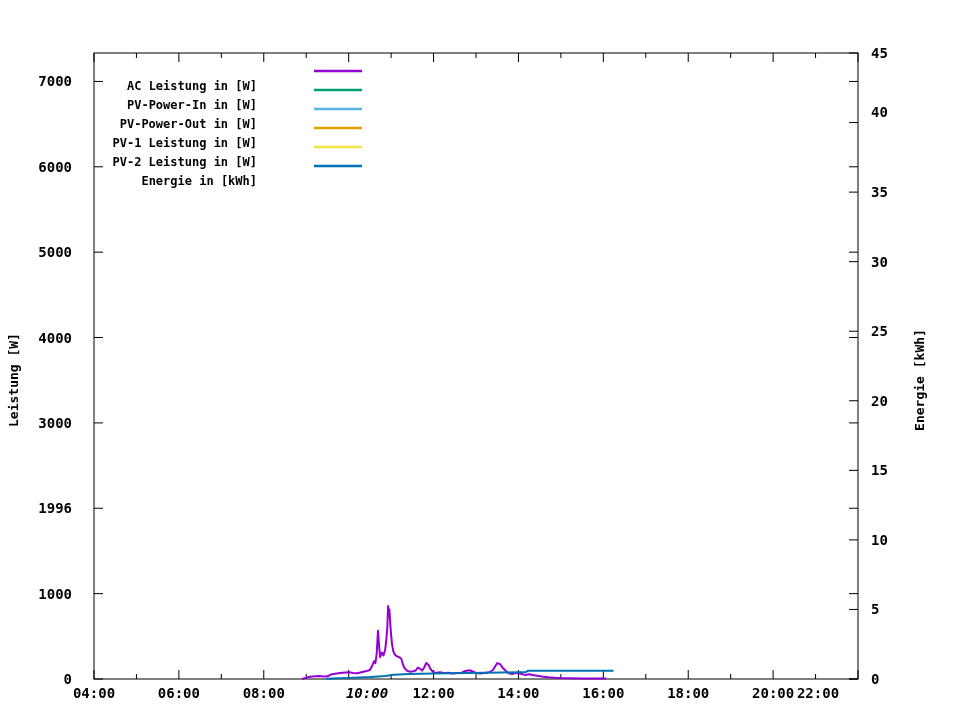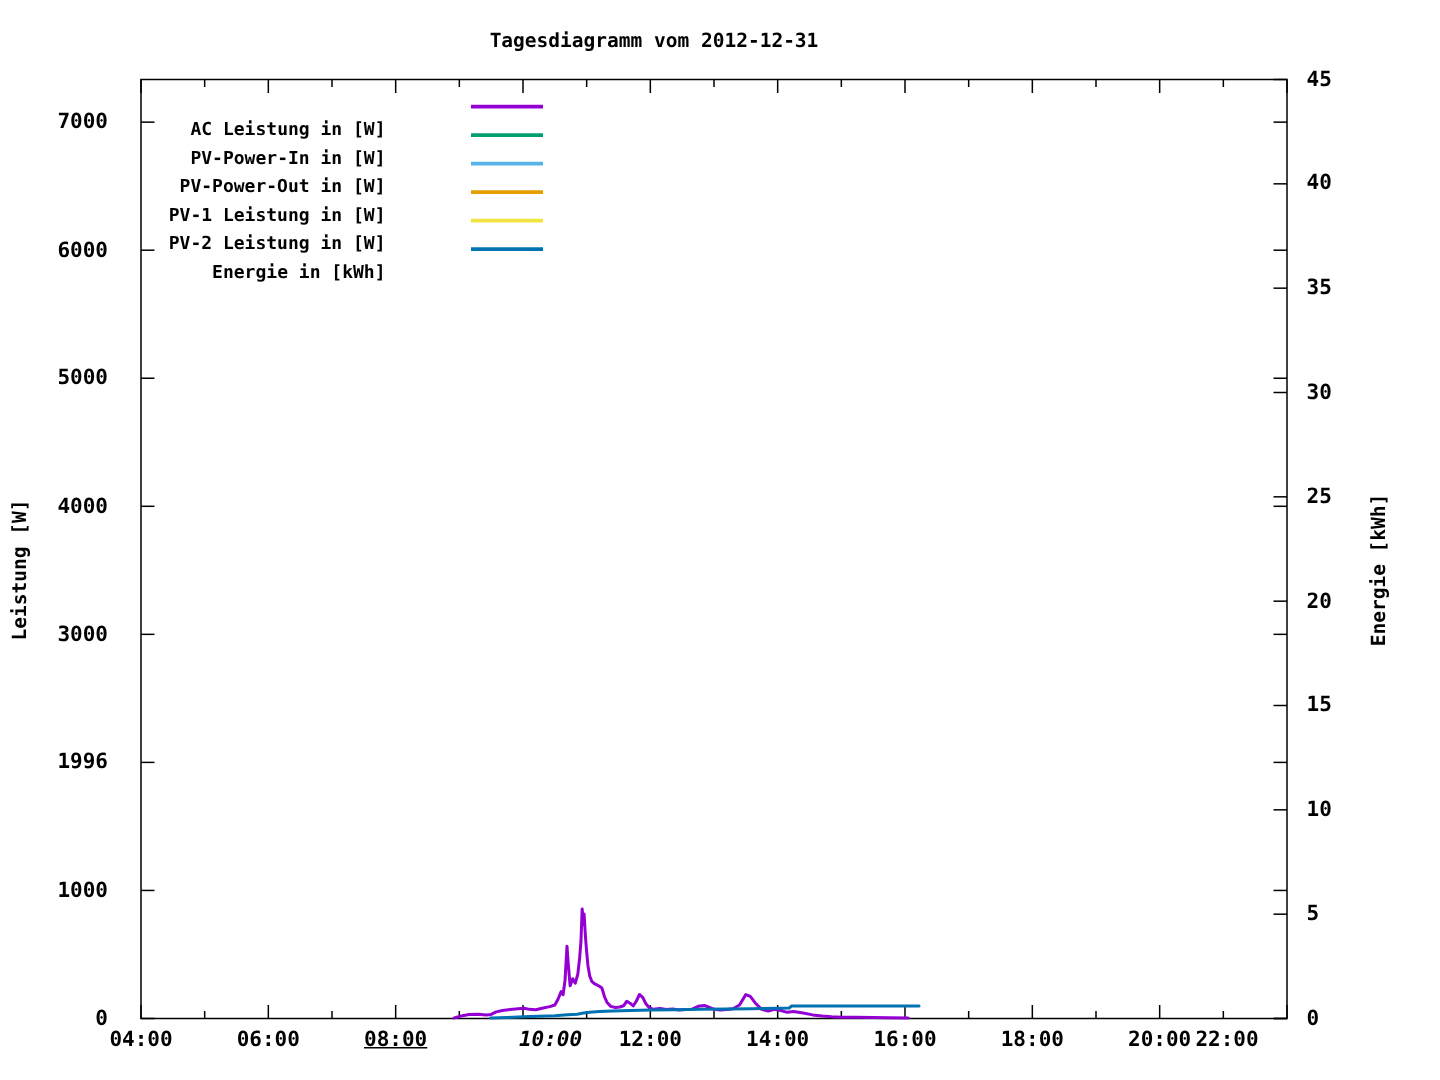--- a/index.html
+++ b/index.html
@@ -45,21 +45,20 @@
     text-align: right;
     font-size: 12px;
     line-height: 15px;
     margin-top: 16px;
   }
 </style>
 </head>
 <body>
 
 <div id="canvas">
-  <div class="chart-title">Tagesdiagramm vom 2012-12-31</div>
   <div class="ylabel left">Leistung [W]</div>
   <div class="ylabel right">Energie [kWh]</div>
 
   <svg id="plot-svg" width="960" height="720">
     <g id="g-border">
         <rect x="94" y="53" width="764" height="626" fill="none" stroke="#000" stroke-width="1"></rect>
       </g>
     <g id="g-ticks">
         <line x1="94" y1="679" x2="94" y2="670" stroke="#000" stroke-width="1"></line>
         <line x1="94" y1="53" x2="94" y2="62" stroke="#000" stroke-width="1"></line>
@@ -152,27 +151,27 @@
     </div>
   <div id="y-right-labels">
       <div class="tick-label yr" style="top: 672px;">0</div>
       <div class="tick-label yr" style="top: 602.444px;">5</div>
       <div class="tick-label yr" style="top: 532.889px;">10</div>
       <div class="tick-label yr" style="top: 463.333px;">15</div>
       <div class="tick-label yr" style="top: 393.778px;">20</div>
       <div class="tick-label yr" style="top: 324.222px;">25</div>
       <div class="tick-label yr" style="top: 254.667px;">30</div>
       <div class="tick-label yr" style="top: 185.111px;">35</div>
-      <div class="tick-label yr" style="top: 115px;">40</div>
+      <div class="tick-label yr" style="top: 105px;">40</div>
       <div class="tick-label yr" style="top: 46px;">45</div>
     </div>
   <div id="x-labels">
       <div class="tick-label xb" style="left: 62px;">04:00</div>
       <div class="tick-label xb" style="left: 146.889px;">06:00</div>
-      <div class="tick-label xb" style="left: 231.778px; text-decoration: underline;">08:00</div>
+      <div class="tick-label xb" style="left: 231.778px;">08:00</div>
       <div class="tick-label xb" style="left: 335px; font-style: italic;">10:00</div>
       <div class="tick-label xb" style="left: 401.556px;">12:00</div>
       <div class="tick-label xb" style="left: 486.444px;">14:00</div>
       <div class="tick-label xb" style="left: 571.333px;">16:00</div>
       <div class="tick-label xb" style="left: 656.222px;">18:00</div>
       <div class="tick-label xb" style="left: 741.111px;">20:00</div>
       <div class="tick-label xb" style="left: 786px; text-align: center;">22:00</div>
     </div>
   <div id="legend">
       <div class="legend-label" style="top: 63px;">AC Leistung in [W]</div>

